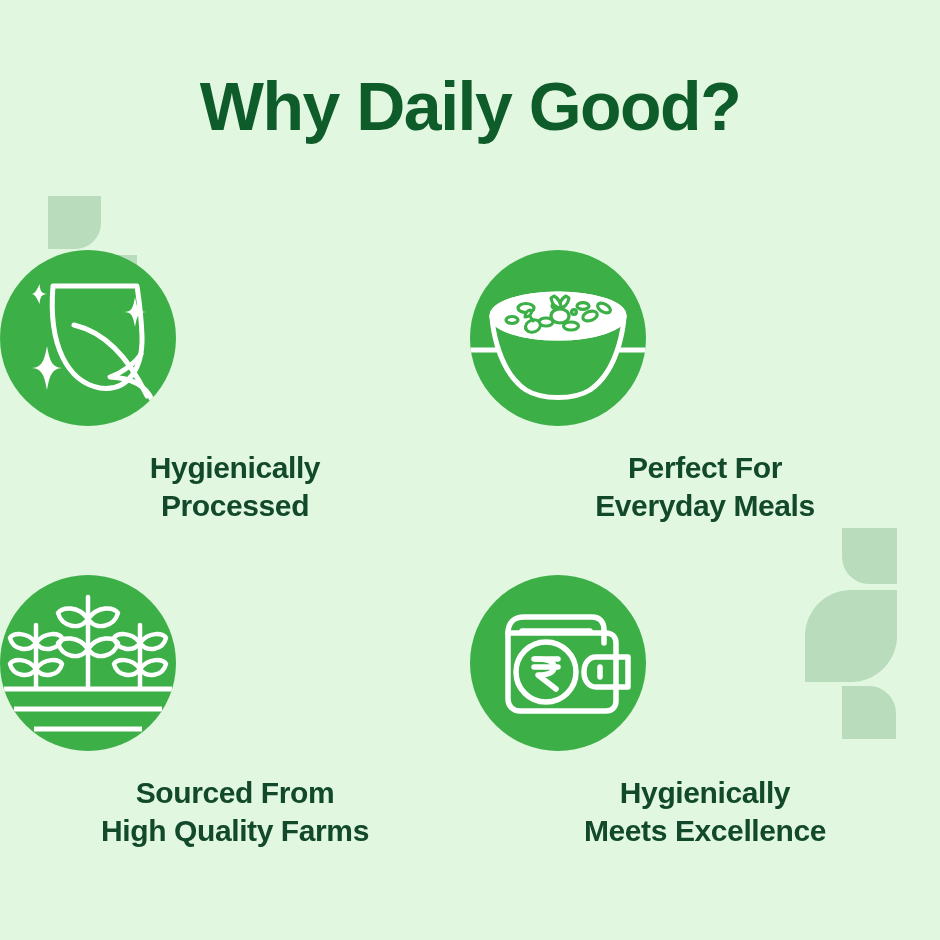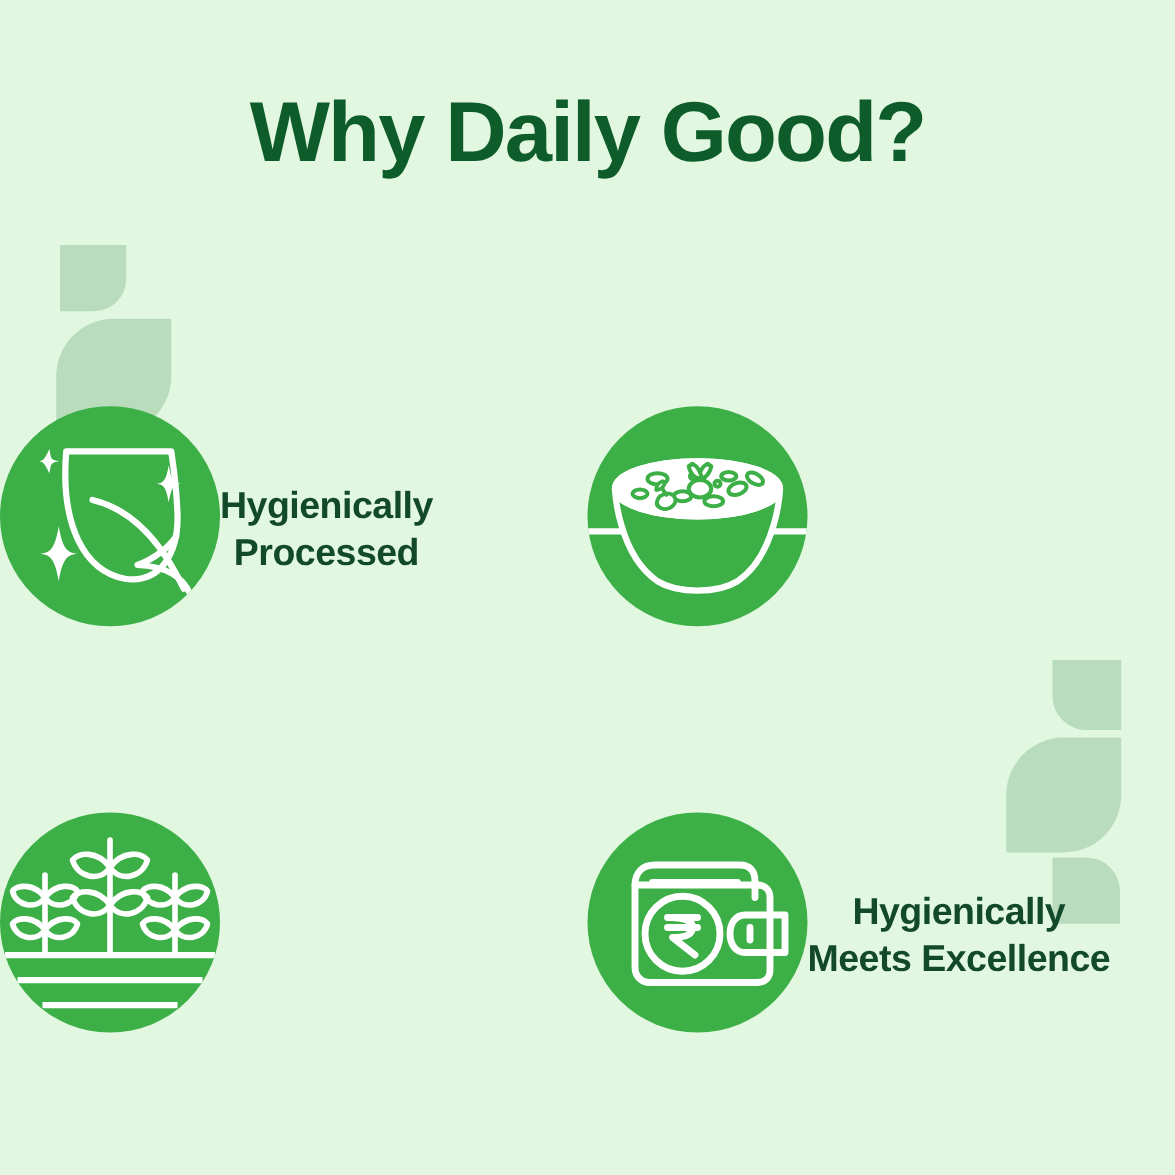--- a/index.html
+++ b/index.html
@@ -85,22 +85,21 @@
     position: absolute;
     top: 250px;
     left: 0;
     width: 940px;
     display: grid;
     grid-template-columns: 470px 470px;
     grid-template-rows: 325px 325px;
   }
   .feature-item {
     display: flex;
-    flex-direction: row;
-    align-items: center;
+    flex-direction: column;
   }
   .icon-circle {
     width: 176px;
     height: 176px;
     border-radius: 50%;
     background: #3caf47;
     display: flex;
     align-items: center;
     justify-content: center;
     overflow: hidden;
@@ -190,20 +189,22 @@
             <ellipse cx="90" cy="66" rx="9" ry="7"></ellipse>
           </g>
 
           <g fill="#ffffff" stroke="#3caf47" stroke-width="3" stroke-linejoin="round">
             <path d="M60 60 C 57 61, 55 64, 55 67 C 58 67, 61 65, 62 61 Z"></path>
             <ellipse cx="63" cy="76" rx="7.5" ry="6" transform="rotate(-20 63 76)"></ellipse>
             <path d="M60 66 L 63 71" stroke-linecap="round" fill="none"></path>
           </g>
         </svg>
       </div>
+      <div class="feature-label">Perfect For
+Everyday Meals</div>
     </div>
 
     <div class="feature-item">
       <div class="icon-circle">
         <svg width="176" height="176" viewBox="0 0 176 176" aria-hidden="true">
           <g fill="none" stroke="#ffffff" stroke-width="4.5" stroke-linecap="round" stroke-linejoin="round">
 
             <line x1="88" y1="22" x2="88" y2="112"></line>
             <path d="M88 44 C 78 30, 62 32, 58 38 C 62 52, 80 56, 88 44 Z"></path>
             <path d="M88 44 C 98 30, 114 32, 118 38 C 114 52, 96 56, 88 44 Z"></path>
@@ -223,20 +224,22 @@
             <path d="M140 94 C 149 82, 163 84, 166 89 C 163 101, 147 104, 140 94 Z"></path>
           </g>
 
           <g stroke="#ffffff" stroke-width="5" fill="none">
             <line x1="4" y1="114" x2="172" y2="114"></line>
             <line x1="14" y1="134" x2="162" y2="134"></line>
             <line x1="34" y1="154" x2="142" y2="154"></line>
           </g>
         </svg>
       </div>
+      <div class="feature-label">Sourced From
+High Quality Farms</div>
     </div>
 
     <div class="feature-item">
       <div class="icon-circle">
         <svg width="176" height="176" viewBox="0 0 176 176" aria-hidden="true">
           <g fill="none" stroke="#ffffff" stroke-width="5.5" stroke-linecap="round" stroke-linejoin="round">
 
             <path d="M38 58 C 38 48, 44 42, 54 42 L 122 42 C 130 42, 134 47, 134 55 L 134 68"></path>
             <line x1="52" y1="56" x2="120" y2="56"></line>
 

